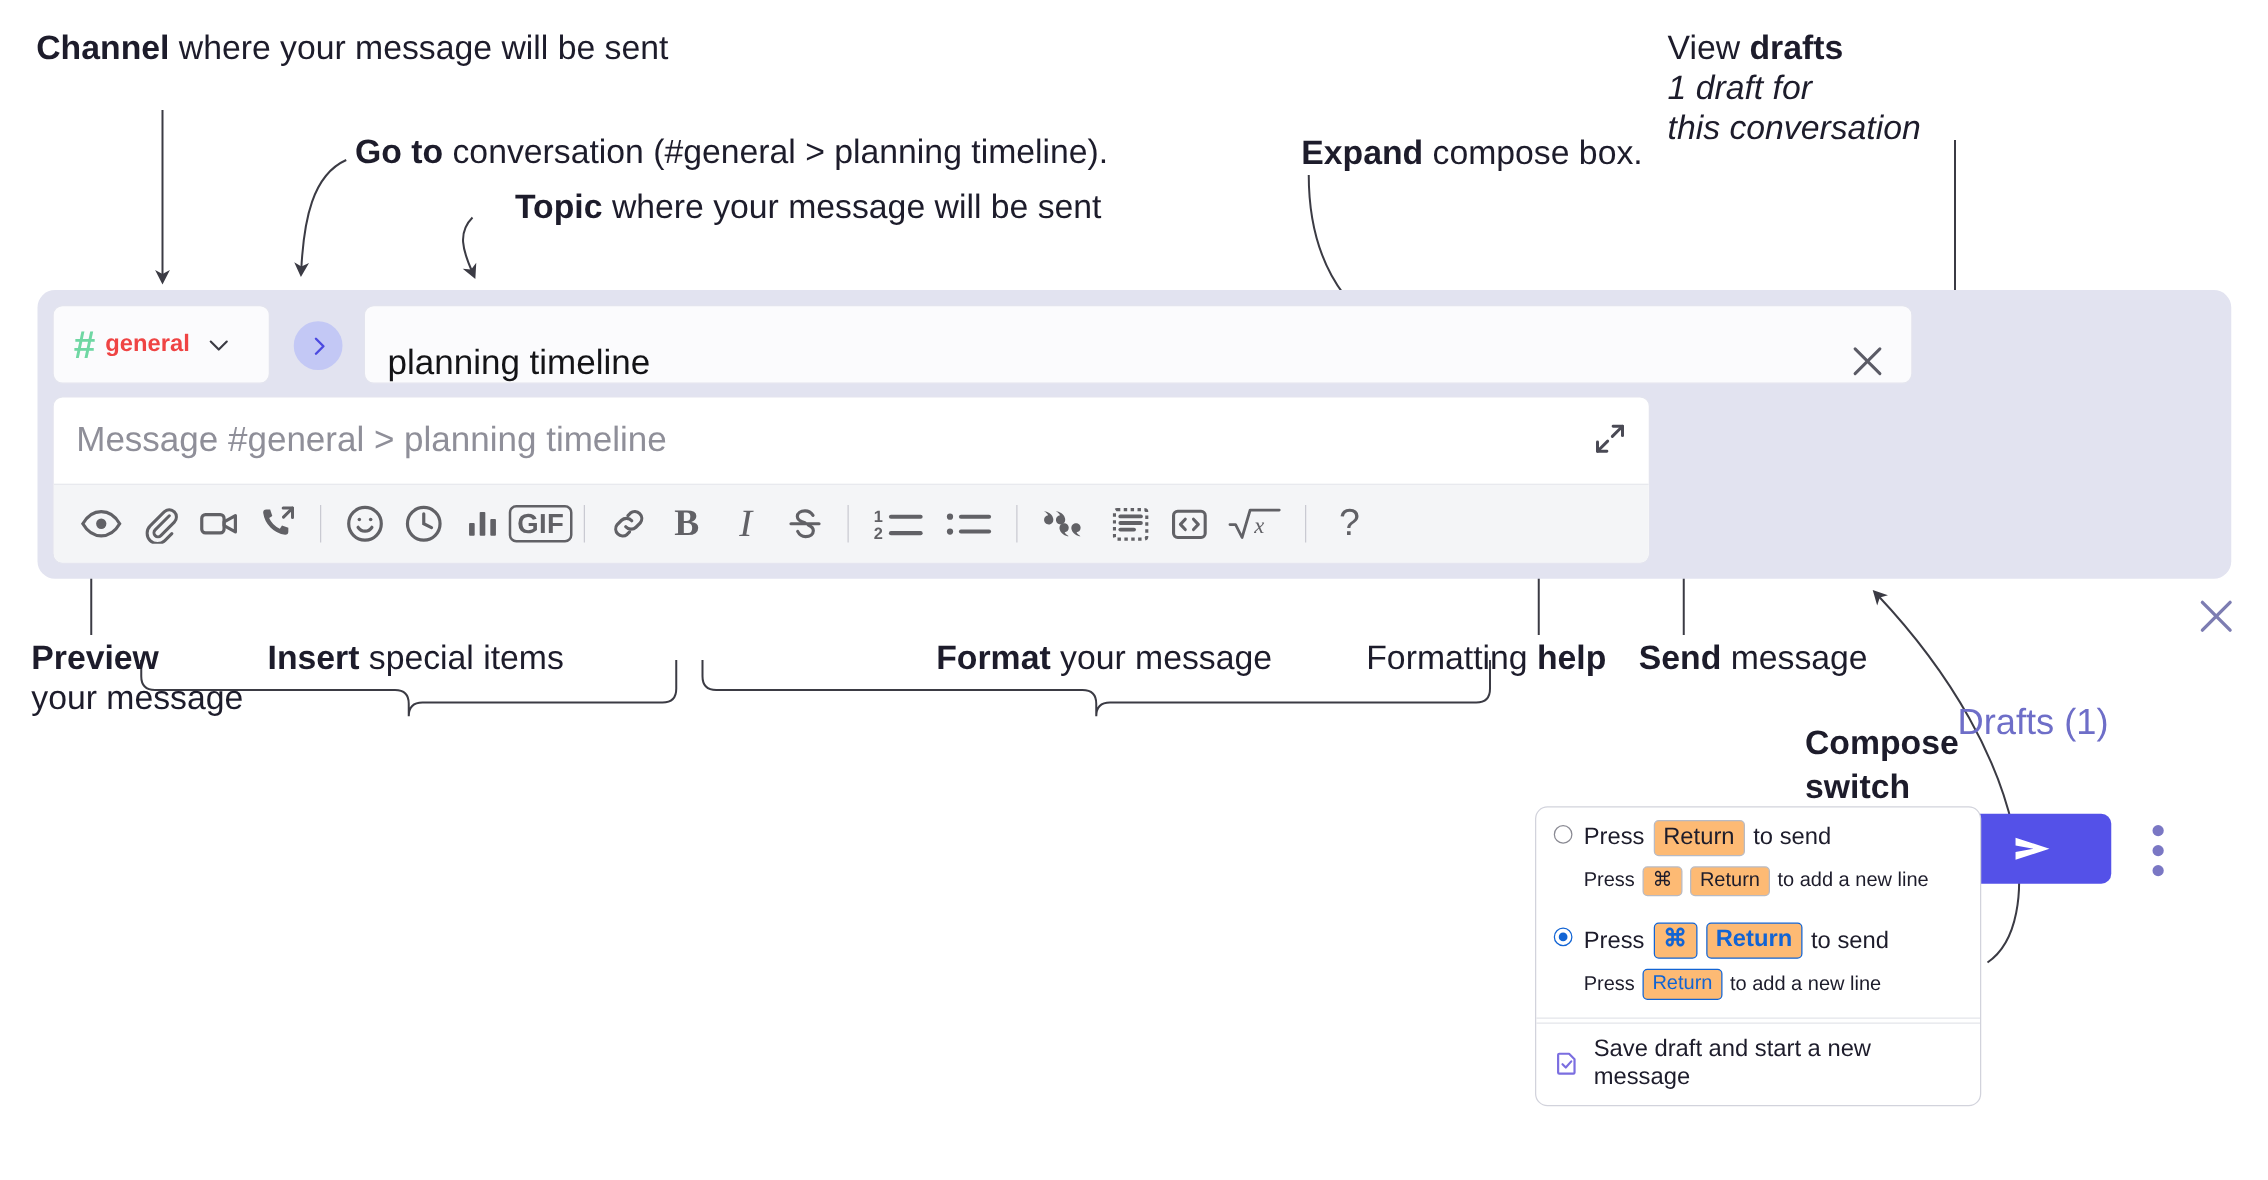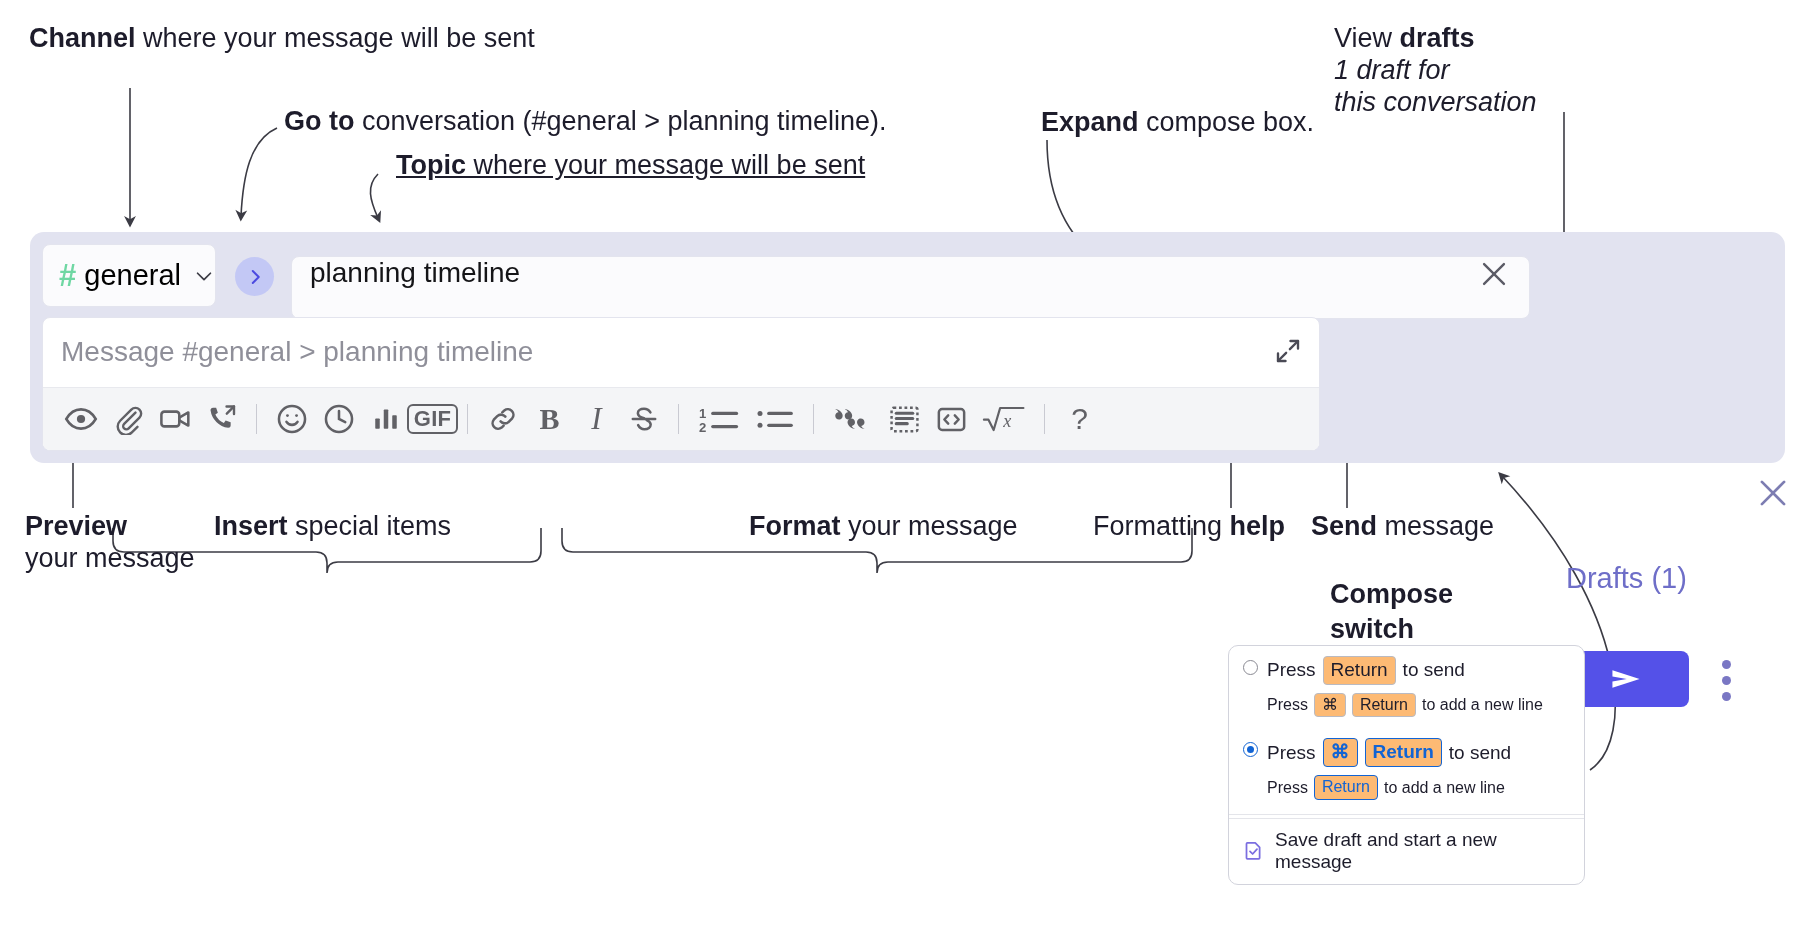--- a/index.html
+++ b/index.html
@@ -42,37 +42,37 @@
     width:174px;height:63px;
     background:#fbfbfd;
     border:1px solid #e3e4ee;
     border-radius:8px;
     box-sizing:border-box;
     display:flex;align-items:center;gap:8px;
     padding-left:16px;
     cursor:pointer;
   }
   .hash{color:#6fd7a3;font-size:31px;font-weight:700;line-height:1;}
-  #channel-name{font-size:29px;color:#000000;}
+  #channel-name{font-size:19px;color:#ef4444;font-weight:bold;}
   .chev{margin-left:4px;}
   #goto-btn{
     position:absolute;left:193px;top:13px;
     width:39px;height:39px;border-radius:50%;
     background:#c3c8f5;
     display:flex;align-items:center;justify-content:center;
     cursor:pointer;
   }
   #topic-field{
-    position:absolute;left:249px;top:12px;
+    position:absolute;left:249px;top:0;
     width:1239px;height:63px;
     background:#fbfbfd;
     border:1px solid #e3e4ee;
     border-radius:8px;
     box-sizing:border-box;
-    display:flex;align-items:flex-start;
+    display:flex;align-items:flex-end;
     padding:0 18px;
   }
   #topic-value{font-size:28px;color:#141417;flex:1;}
   #topic-clear{cursor:pointer;display:flex;align-items:center;}
 
   
   #msg-card{
     position:absolute;left:0;top:73px;
     width:1278px;height:134px;
     background:#ffffff;
@@ -207,21 +207,21 @@
 </svg>
 
 <div class="anno" style="left:29px;top:23px;">
   <div><b>Channel</b><span> where your message will be sent</span></div>
 </div>
 
 <div class="anno" style="left:284px;top:106px;">
   <b>Go to</b><span> conversation (#general &gt; planning timeline).</span>
 </div>
 
-<div class="anno" style="left:396px;top:150px;text-decoration:underline;">
+<div class="anno" style="left:412px;top:150px;">
   <b>Topic</b><span> where your message will be sent</span>
 </div>
 
 <div class="anno" style="left:1041px;top:107px;">
   <b>Expand</b><span> compose box.</span>
 </div>
 
 <div class="anno" style="left:1334px;top:23px;">
   <div><span>View </span><b>drafts</b></div>
   <div><i>1 draft for</i></div>
@@ -242,21 +242,21 @@
 </div>
 
 <div class="anno" style="left:1093px;top:511px;">
   <span>Formatting </span><b>help</b>
 </div>
 
 <div class="anno" style="left:1311px;top:511px;">
   <b>Send</b><span> message</span>
 </div>
 
-<div class="anno" style="left:1330px;top:577px;line-height:1.28;">
+<div class="anno" style="left:1444px;top:577px;line-height:1.28;">
   <div><b>Compose</b></div>
   <div><b>switch</b></div>
   <div><span>menu</span></div>
 </div>
 
 <div id="compose">
 
   <div id="compose-inner">
 
     <div class="hdr">

